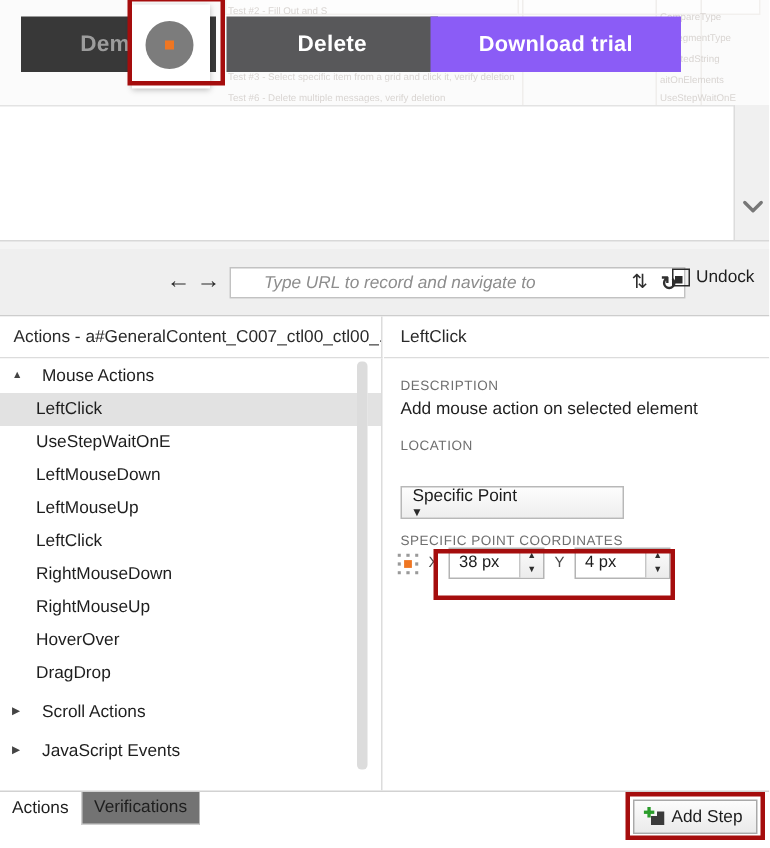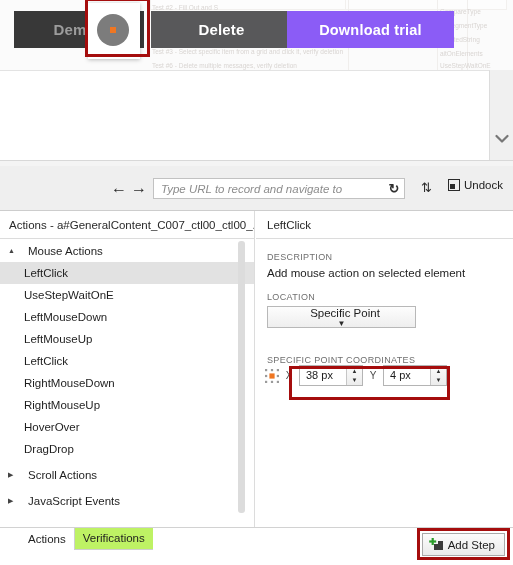--- a/index.html
+++ b/index.html
@@ -149,26 +149,27 @@
     width: 18px;
     text-align: center;
     line-height: 18px;
   }
   .tb-back { left: 110px; }
   .tb-fwd  { left: 130px; }
 
   .url-box {
     position: absolute;
     left: 153px; top: 12px;
-    width: 252px; height: 21px;
+    width: 304px; height: 21px;
     background: #ffffff;
     border: 1px solid #c2c2c2;
     box-sizing: border-box;
     display: flex;
     align-items: center;
+    padding-left: 15px;
   }
   .url-placeholder {
     flex: 1;
     padding-left: 7px;
     font-size: 11.5px;
     font-style: italic;
     color: #8d8d8d;
     white-space: nowrap;
     overflow: hidden;
     font-family: "Liberation Sans", sans-serif;
@@ -323,27 +324,26 @@
     color: #1e1e1e;
     white-space: nowrap;
   }
   .lbl-desc  { left: 11px; top: 13px; }
   .val-desc  { left: 11px; top: 28px; }
   .lbl-loc   { left: 11px; top: 53px; }
   .lbl-spc   { left: 11px; top: 116px; }
 
   .select-box {
     position: absolute;
-    left: 11px; top: 67px;
+    left: 11px; top: 85px;
     width: 149px; height: 22px;
     background: linear-gradient(#fdfdfd, #eeeeee);
     border: 1px solid #b8b8b8;
     box-sizing: border-box;
     display: flex;
-    align-items: center;
     font-size: 11.5px;
     color: #1c1c1c;
     flex-direction: column;
   }
   .select-box .sv { padding-left: 7px; flex: 1; }
   .select-box .sarrow {
     width: 20px;
     text-align: center;
     font-size: 8px;
     color: #2a2a2a;
@@ -405,33 +405,32 @@
     background: #ffffff;
     border-top: 1px solid #d2d2d2;
     box-sizing: border-box;
   }
   .tabstrip {
     position: absolute;
     left: 0; top: 0;
     height: 22px;
     display: flex;
     align-items: flex-end;
-    padding-left: 20px;
   }
   .tabstrip .tab {
     font-size: 11.5px;
     color: #1e1e1e;
     padding: 3px 8px 4px 8px;
     box-sizing: border-box;
     line-height: 14px;
   }
   .tabstrip .tab.inactive {
     border-left: 1px solid #cfcfcf;
     border-bottom: 1px solid #cfcfcf;
-    background: #bef264;
+    background: #737373;
   }
   .add-step-btn {
     position: absolute;
     right: 8px; top: 5px;
     height: 23px;
     display: flex;
     align-items: center;
     gap: 5px;
     padding: 0 9px 0 6px;
     background: linear-gradient(#fcfcfc,#eaeaea);

